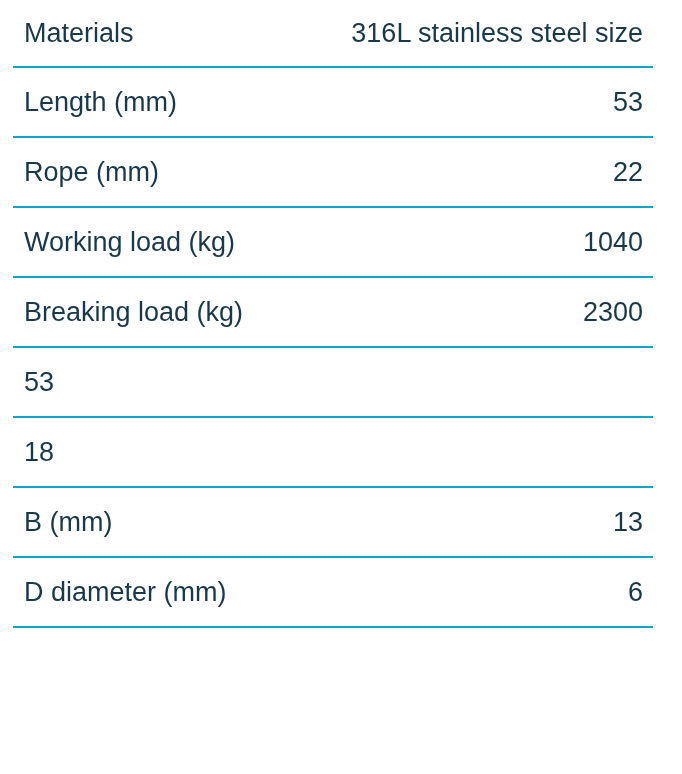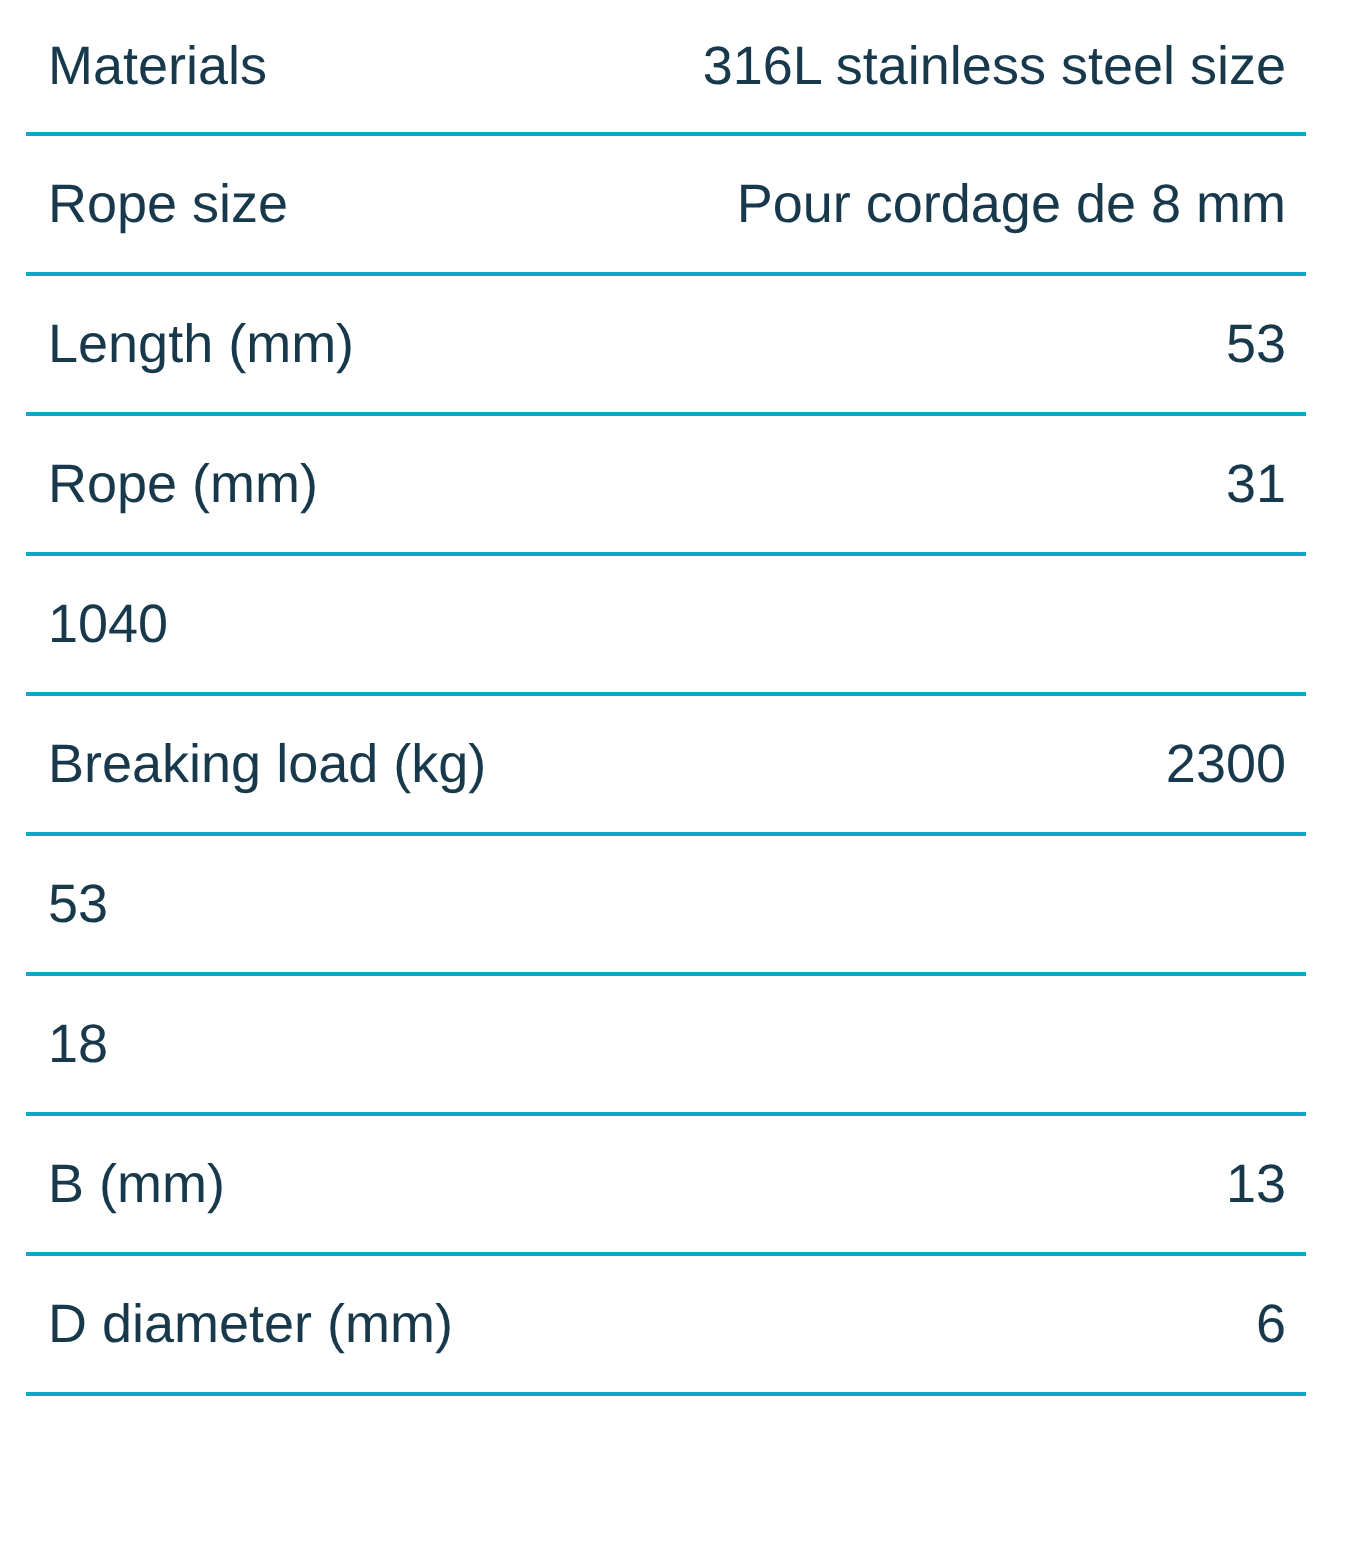--- a/index.html
+++ b/index.html
@@ -43,32 +43,29 @@
 </style>
 </head>
 <body style="background: rgb(255, 255, 255);">
 
 <div class="spec-table">
   <div class="spec-row">
     <span class="spec-label">Materials</span>
     <span class="spec-value">316L stainless steel size</span>
   </div>
   <div class="spec-row">
-    <span class="spec-label">Rope size</span>
-    <span class="spec-value">Pour cordage de 8 mm</span>
-  </div>
-  <div class="spec-row">
     <span class="spec-label">Length (mm)</span>
     <span class="spec-value">53</span>
   </div>
   <div class="spec-row">
     <span class="spec-label">Rope (mm)</span>
-    <span class="spec-value">31</span>
+    <span class="spec-value">22</span>
   </div>
   <div class="spec-row">
+    <span class="spec-label">Working load (kg)</span>
     <span class="spec-value">1040</span>
   </div>
   <div class="spec-row">
     <span class="spec-label">Breaking load (kg)</span>
     <span class="spec-value">2300</span>
   </div>
   <div class="spec-row">
     <span class="spec-value">53</span>
   </div>
   <div class="spec-row">

